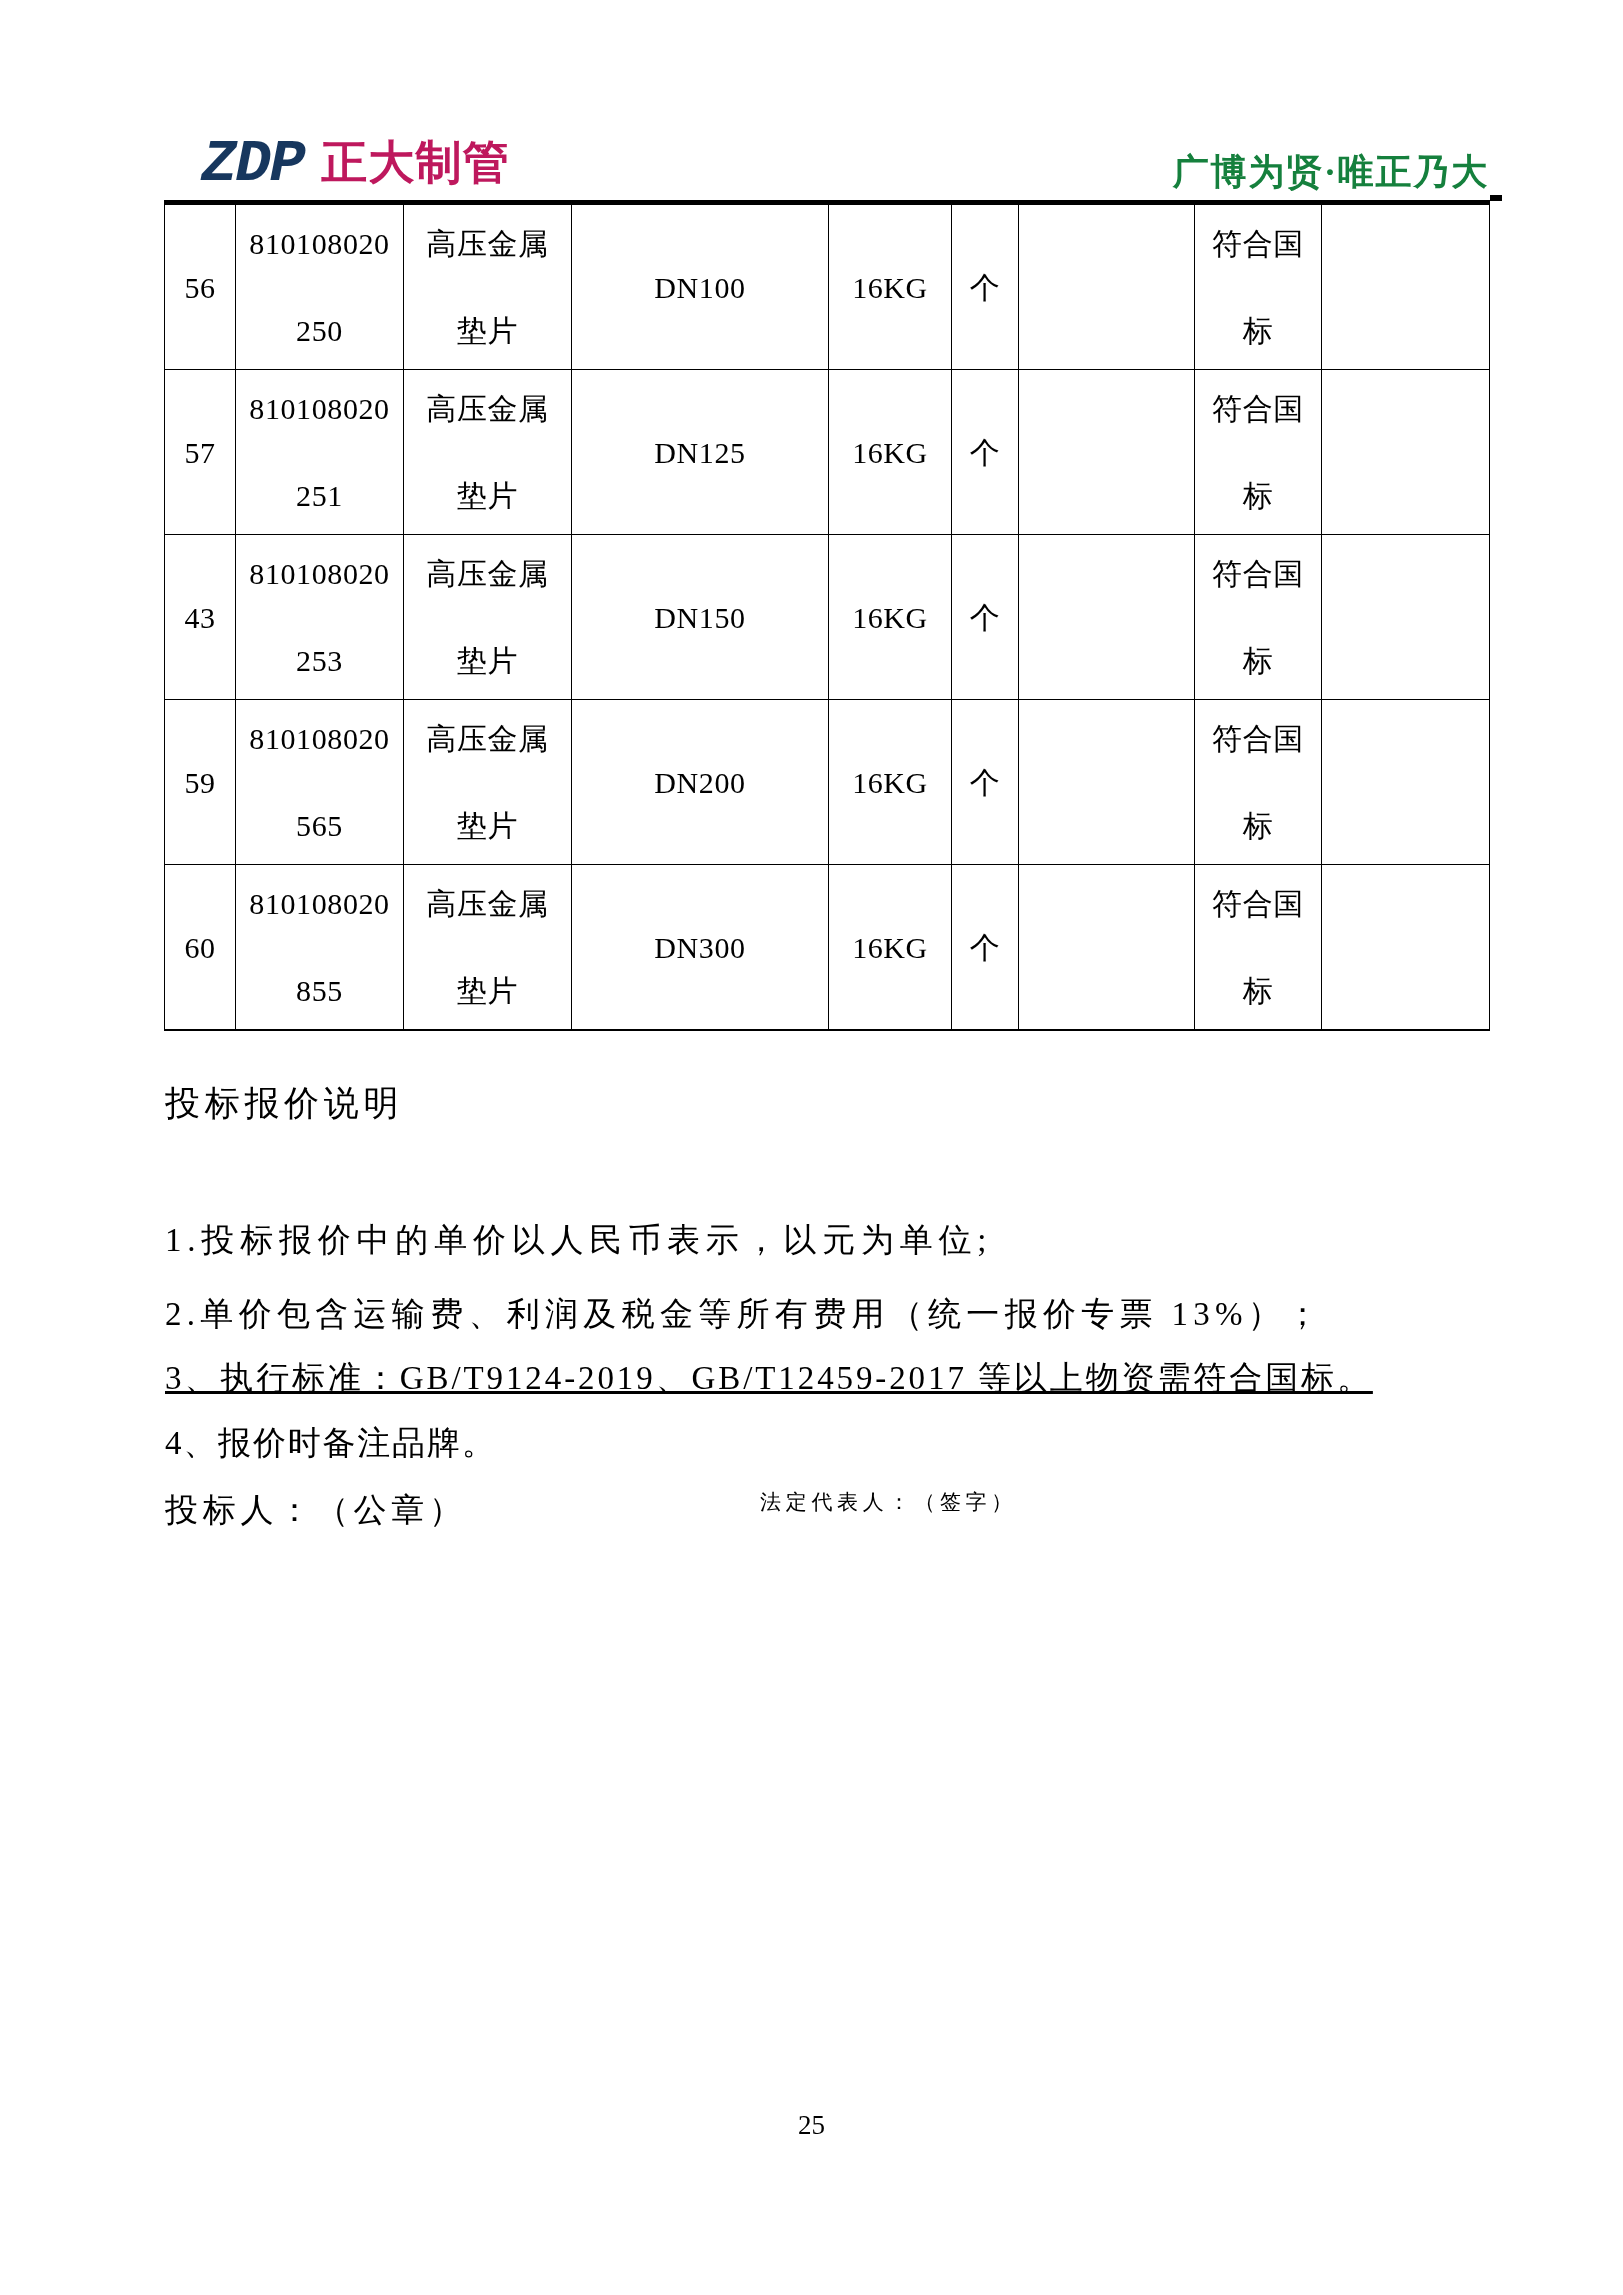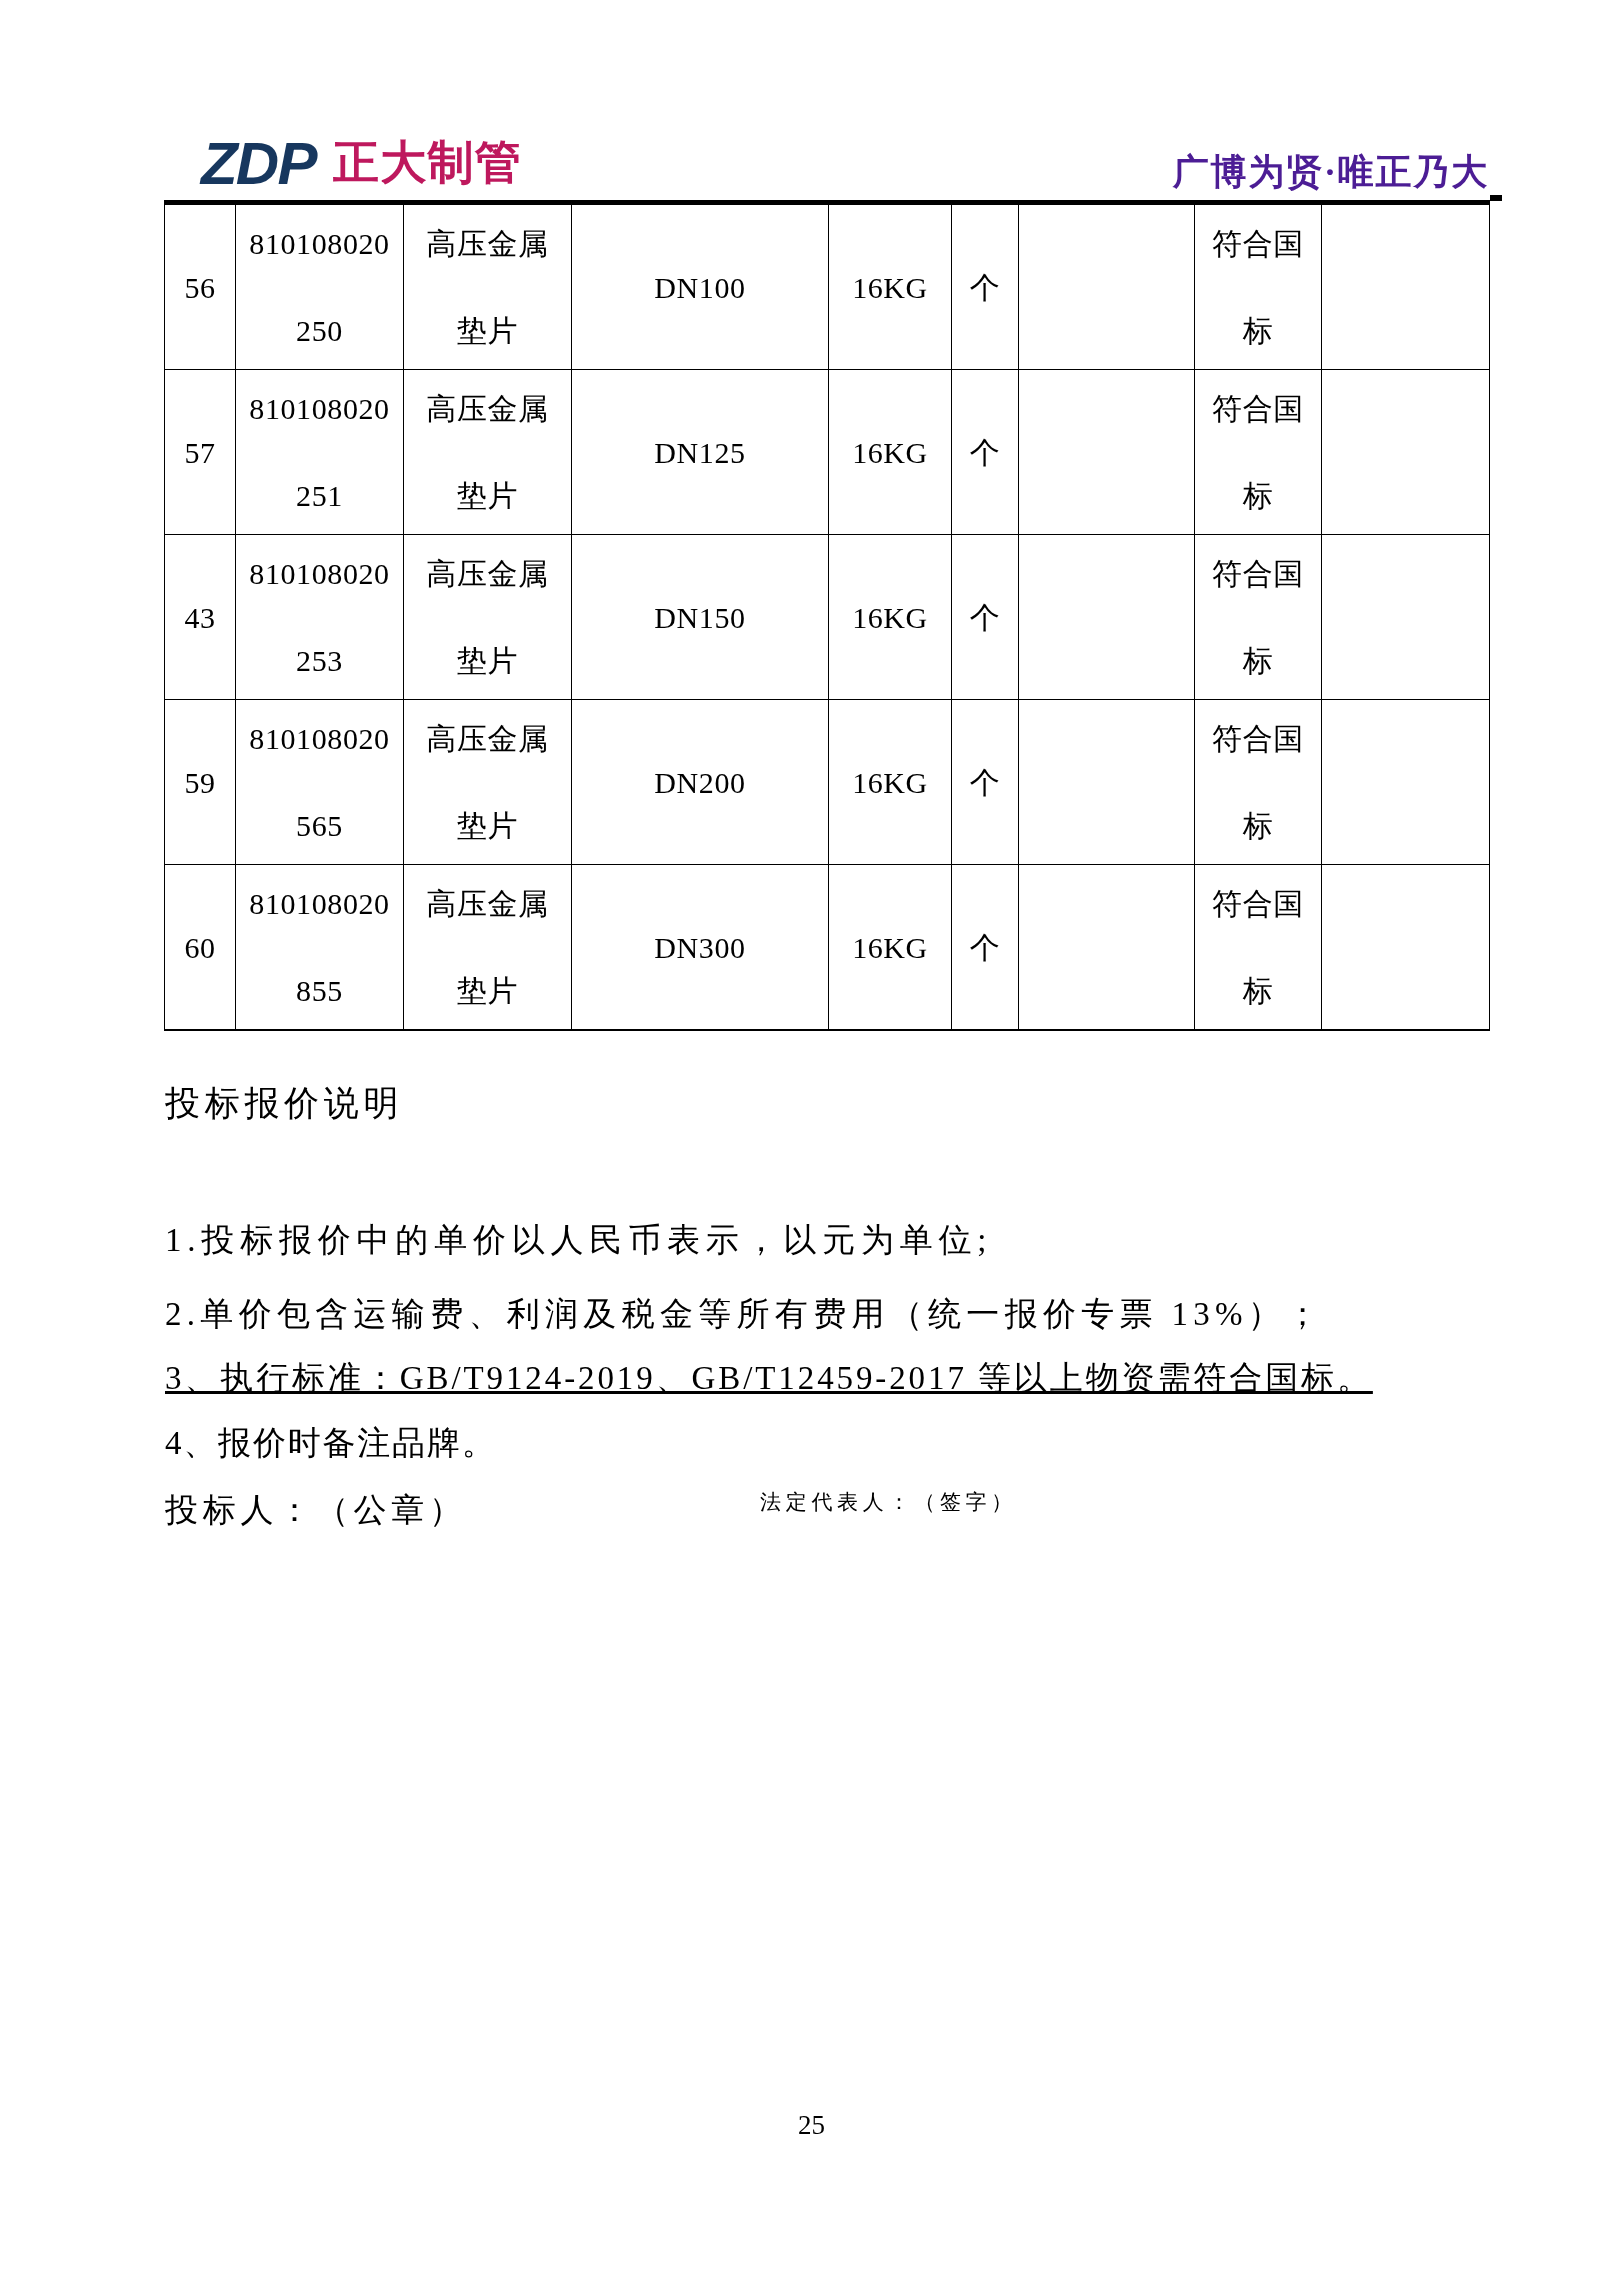--- a/index.html
+++ b/index.html
@@ -8,33 +8,33 @@
     background:#ffffff; color:#000;
     font-family:"Liberation Serif","DejaVu Serif",serif;
     overflow:hidden;
   }
   
   .logo-row {
     position:absolute; left:201px; top:138px;
     display:flex; align-items:flex-start; gap:17.5px;
   }
   .logo-zdp {
-    font-family:Liberation Sans, sans-serif;
+    font-family:Liberation Mono, monospace;
     font-weight:bold; font-style:italic;
     font-size:60px; line-height:0.88; color:#17375e;
     letter-spacing:-1.8px;
   }
   .logo-company {
     font-family:"Liberation Sans","DejaVu Sans",sans-serif;
     font-weight:bold; font-size:46px; line-height:1.0;
     color:#be185d; letter-spacing:1.2px; margin-top:1.2px;
   }
   .slogan {
     position:absolute; top:148px; right:134px;
-    font-size:36px; font-weight:bold; color:#4c1d95;
+    font-size:36px; font-weight:bold; color:#15803d;
     letter-spacing:1.8px; white-space:nowrap;
   }
   .top-border-notch {
     position:absolute; left:1490px; top:195px; width:12.3px; height:5.8px;
     background:#000;
   }
   
   table.items {
     position:absolute; left:164px; top:200px;
     width:1325px; table-layout:fixed; border-collapse:collapse;

